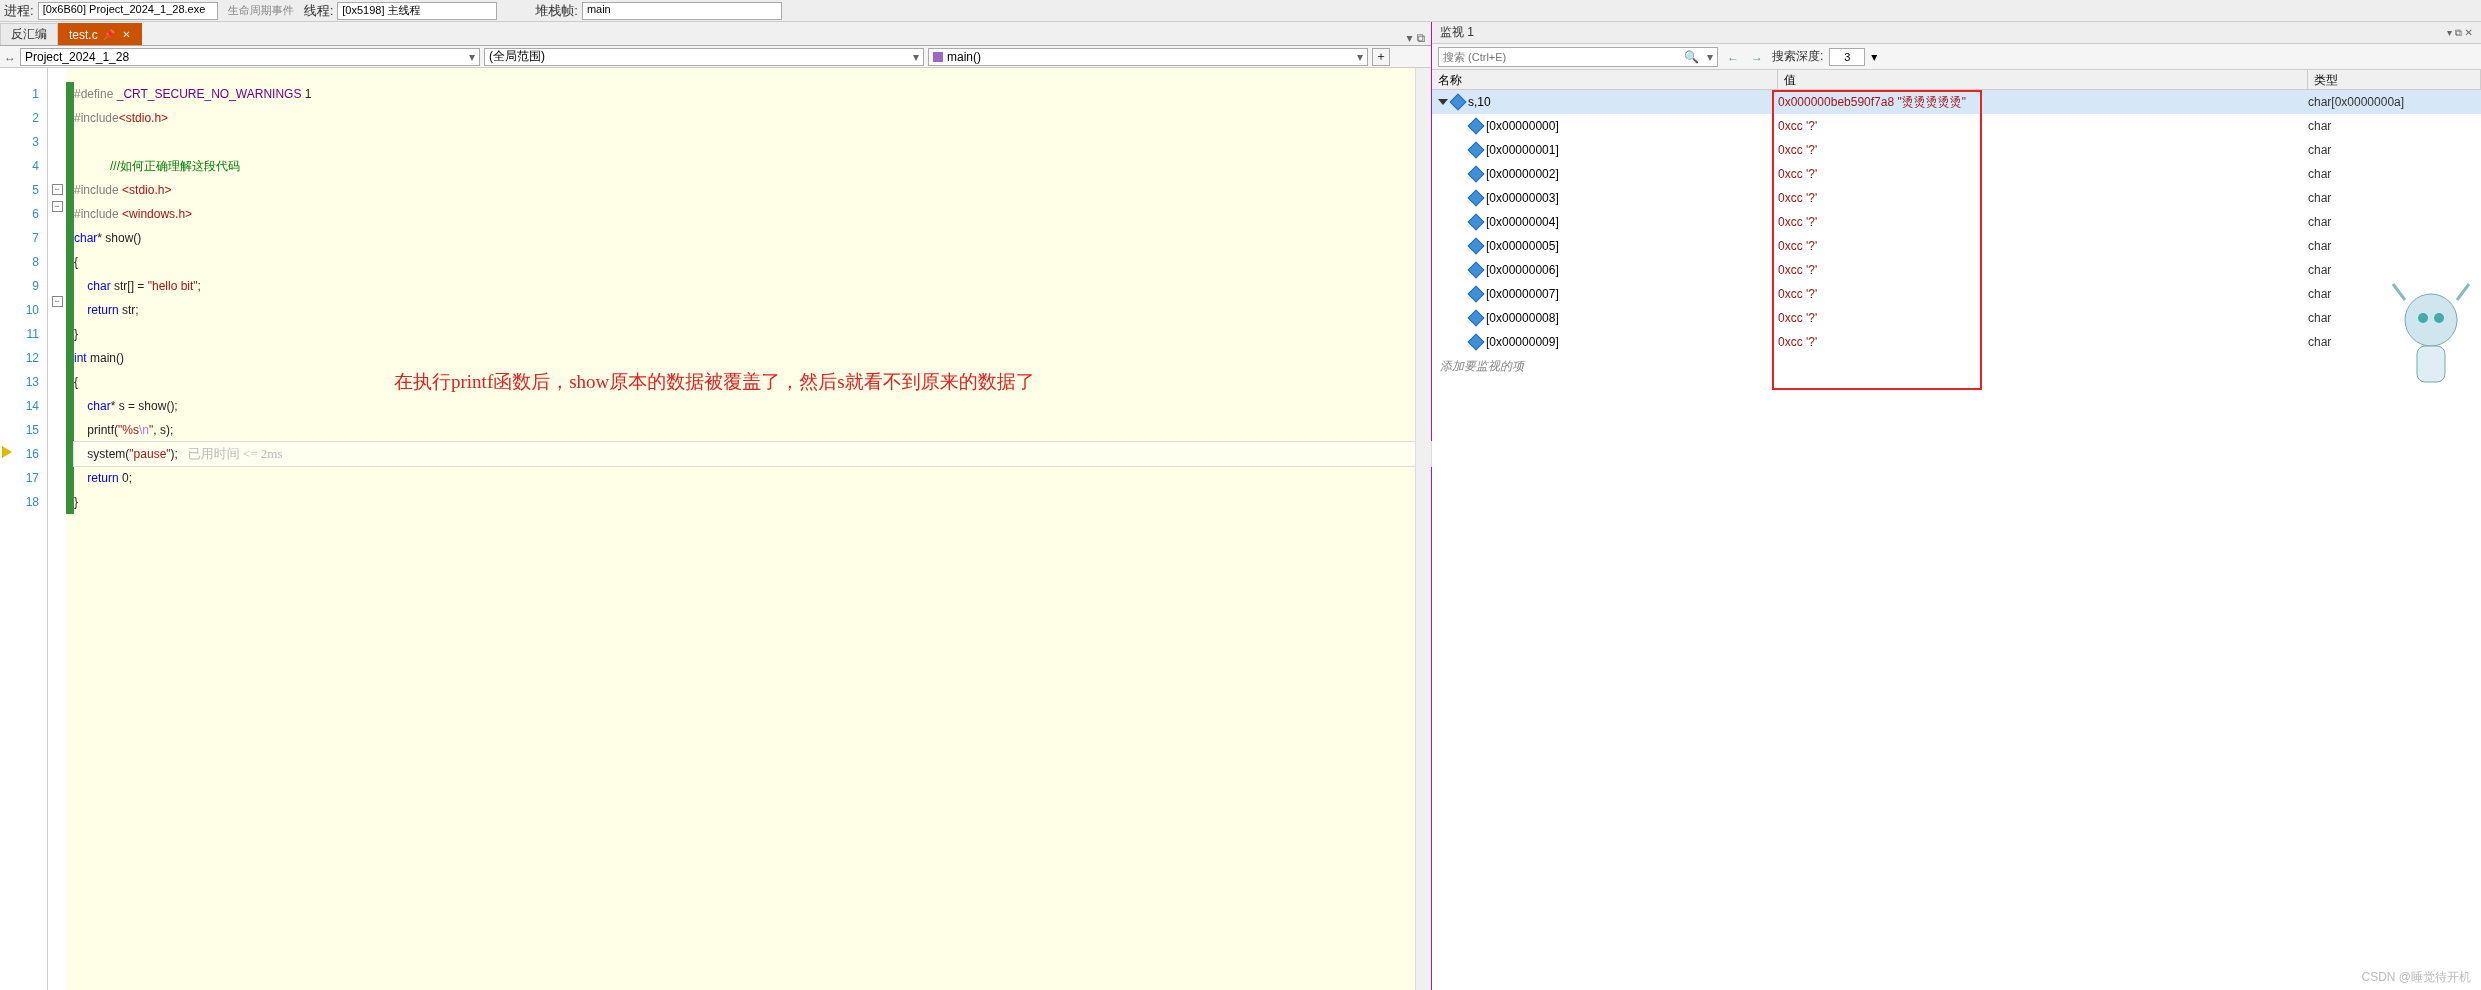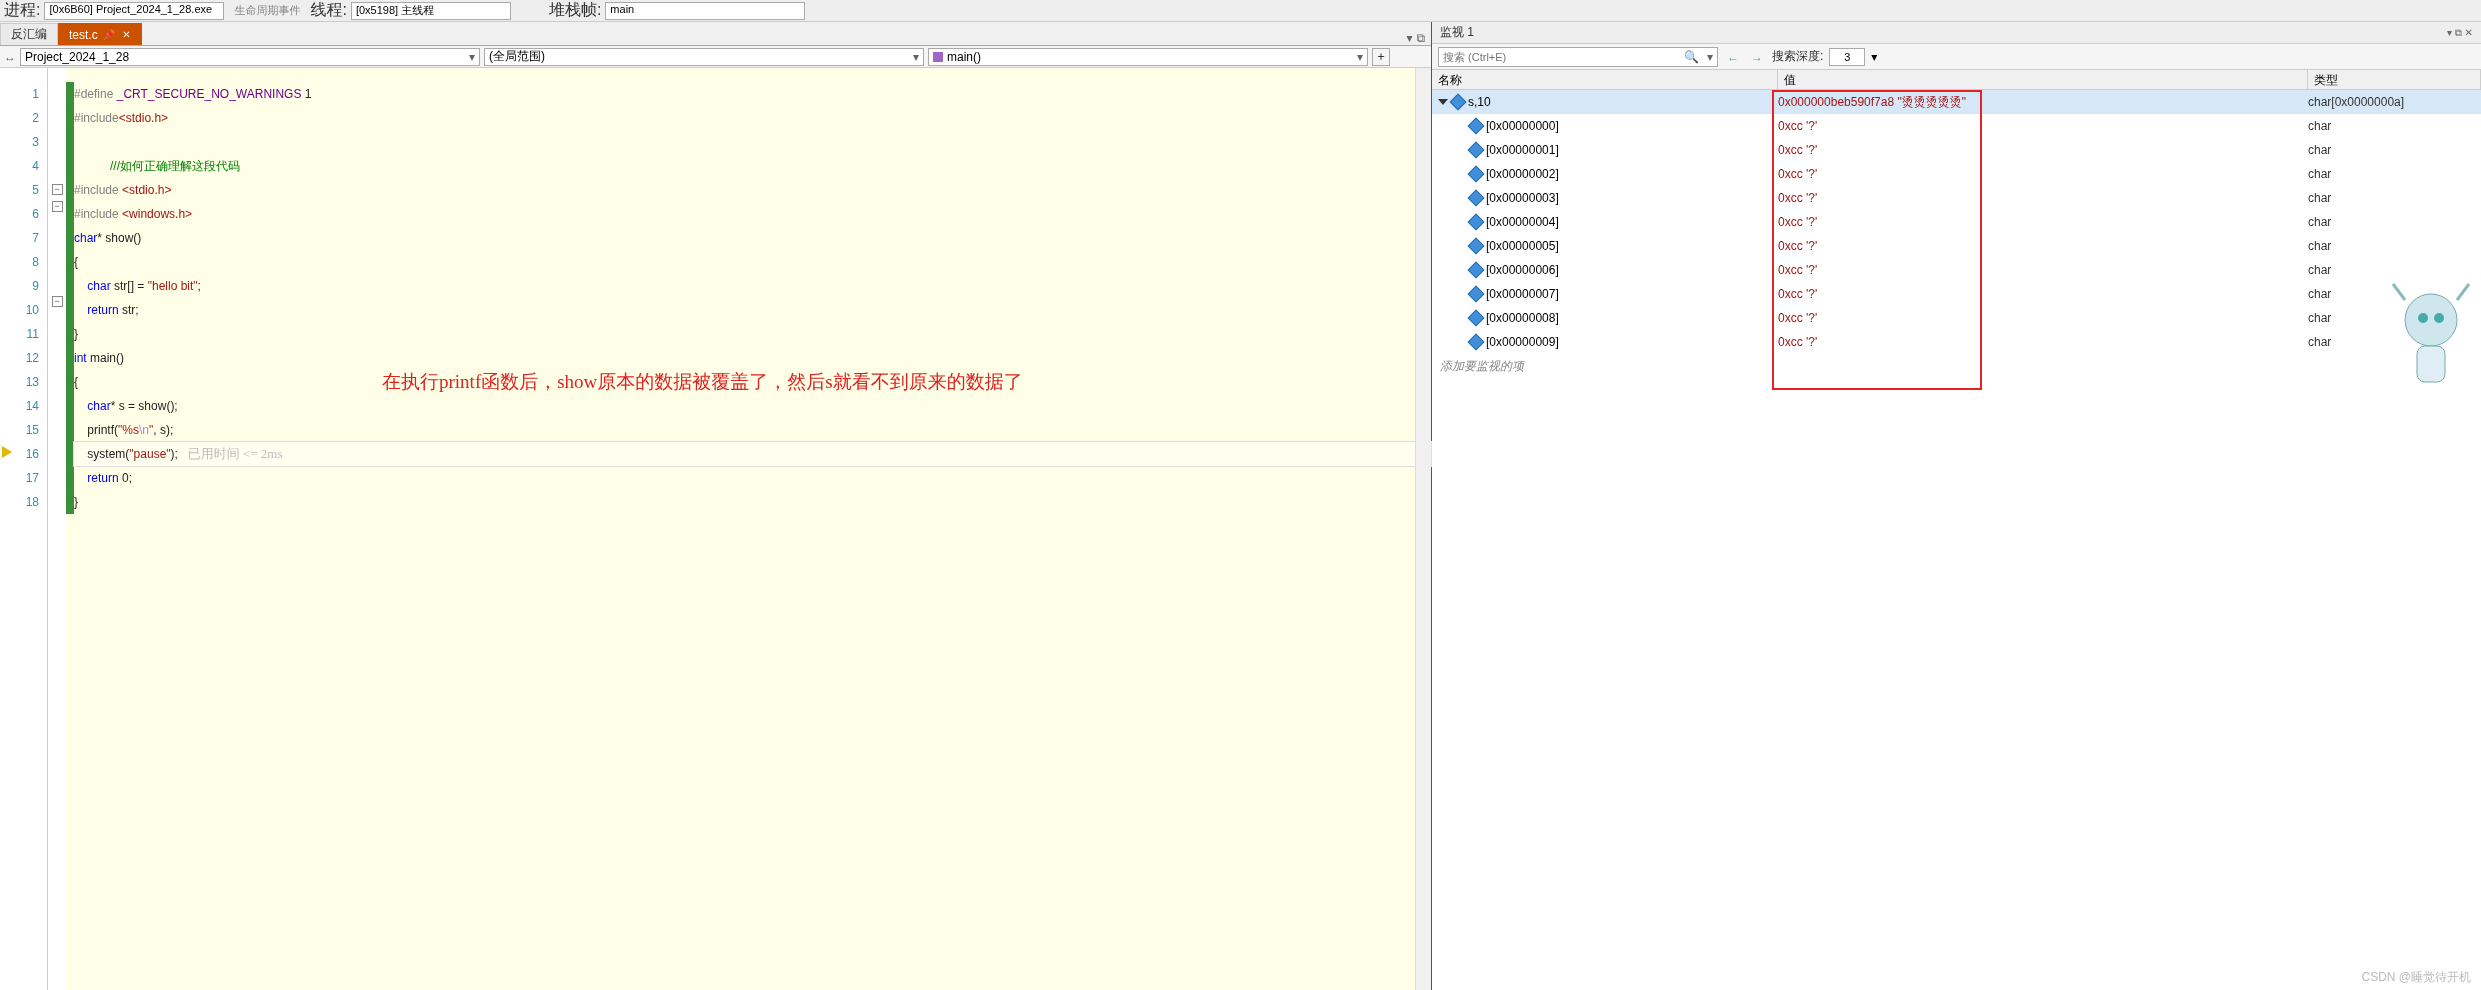--- a/index.html
+++ b/index.html
@@ -1,19 +1,19 @@
 <!DOCTYPE html>
 <html><head>
   <meta charset="utf-8">
   <style>
     * { margin: 0; padding: 0; box-sizing: border-box; font-family: "Microsoft YaHei", "Segoe UI", sans-serif; font-size: 12px; }
     body { background: #f5f5f5; display: flex; flex-direction: column; height: 990px; width: 2481px; overflow: hidden; }
     
     .top-toolbar { height: 22px; background: #eee; border-bottom: 1px solid #ccc; display: flex; align-items: center; padding: 0 4px; gap: 4px; }
-    .top-toolbar label { color: #333; font-size: 16px; }
+    .top-toolbar label { color: #333; font-size: 13px; }
     .tb-combo { height: 18px; border: 1px solid #aaa; background: #fff; padding: 0 4px; font-size: 11px; }
     .tb-combo.proc { width: 180px; }
     .tb-btn { height: 18px; padding: 0 6px; border: none; background: transparent; color: #888; font-size: 11px; }
     
     .main-layout { flex: 1; display: flex; overflow: hidden; }
     .left-pane { width: 1432px; display: flex; flex-direction: column; border-right: 1px solid #a21caf; }
     .right-pane { flex: 1; display: flex; flex-direction: column; background: #f8f8f8; }
     
     
     .doc-tabs { height: 24px; background: #f0f0f0; display: flex; align-items: flex-end; border-bottom: 1px solid #aaa; }
@@ -187,21 +187,21 @@
         <div class="line"></div>
         <div class="line"><span class="cmt">///如何正确理解这段代码</span></div>
         <div class="line"><span class="pp">#include </span><span class="inc">&lt;stdio.h&gt;</span></div>
         <div class="line"><span class="pp">#include </span><span class="inc">&lt;windows.h&gt;</span></div>
         <div class="line"><span class="typ">char</span><span>* show()</span></div>
         <div class="line"><span>{</span></div>
         <div class="line"><span class="typ">    char</span><span> str[] = </span><span class="str">"hello bit"</span><span>;</span></div>
         <div class="line"><span class="kw">    return</span><span> str;</span></div>
         <div class="line"><span>}</span></div>
         <div class="line"><span class="typ">int</span><span> main()</span>
-          <span class="overlay-text" style="left:308px">在执行printf函数后，show原本的数据被覆盖了，然后s就看不到原来的数据了</span>
+          <span class="overlay-text" style="left:320px">在执行printf函数后，show原本的数据被覆盖了，然后s就看不到原来的数据了</span>
         </div>
         <div class="line"><span>{</span></div>
         <div class="line"><span class="typ">    char</span><span>* s = show();</span></div>
         <div class="line"><span>    printf(</span><span class="str">"%s</span><span class="esc">\n</span><span class="str">"</span><span>, s);</span></div>
         <div class="line current"><span>    system(</span><span class="str">"pause"</span><span>);</span><span class="hint">   已用时间 &lt;= 2ms</span></div>
         <div class="line"><span class="kw">    return</span><span> 0;</span></div>
         <div class="line"><span>}</span></div>
       </div>
       <div class="brown-mark"></div>
       <div class="scrollbar-v"></div>

